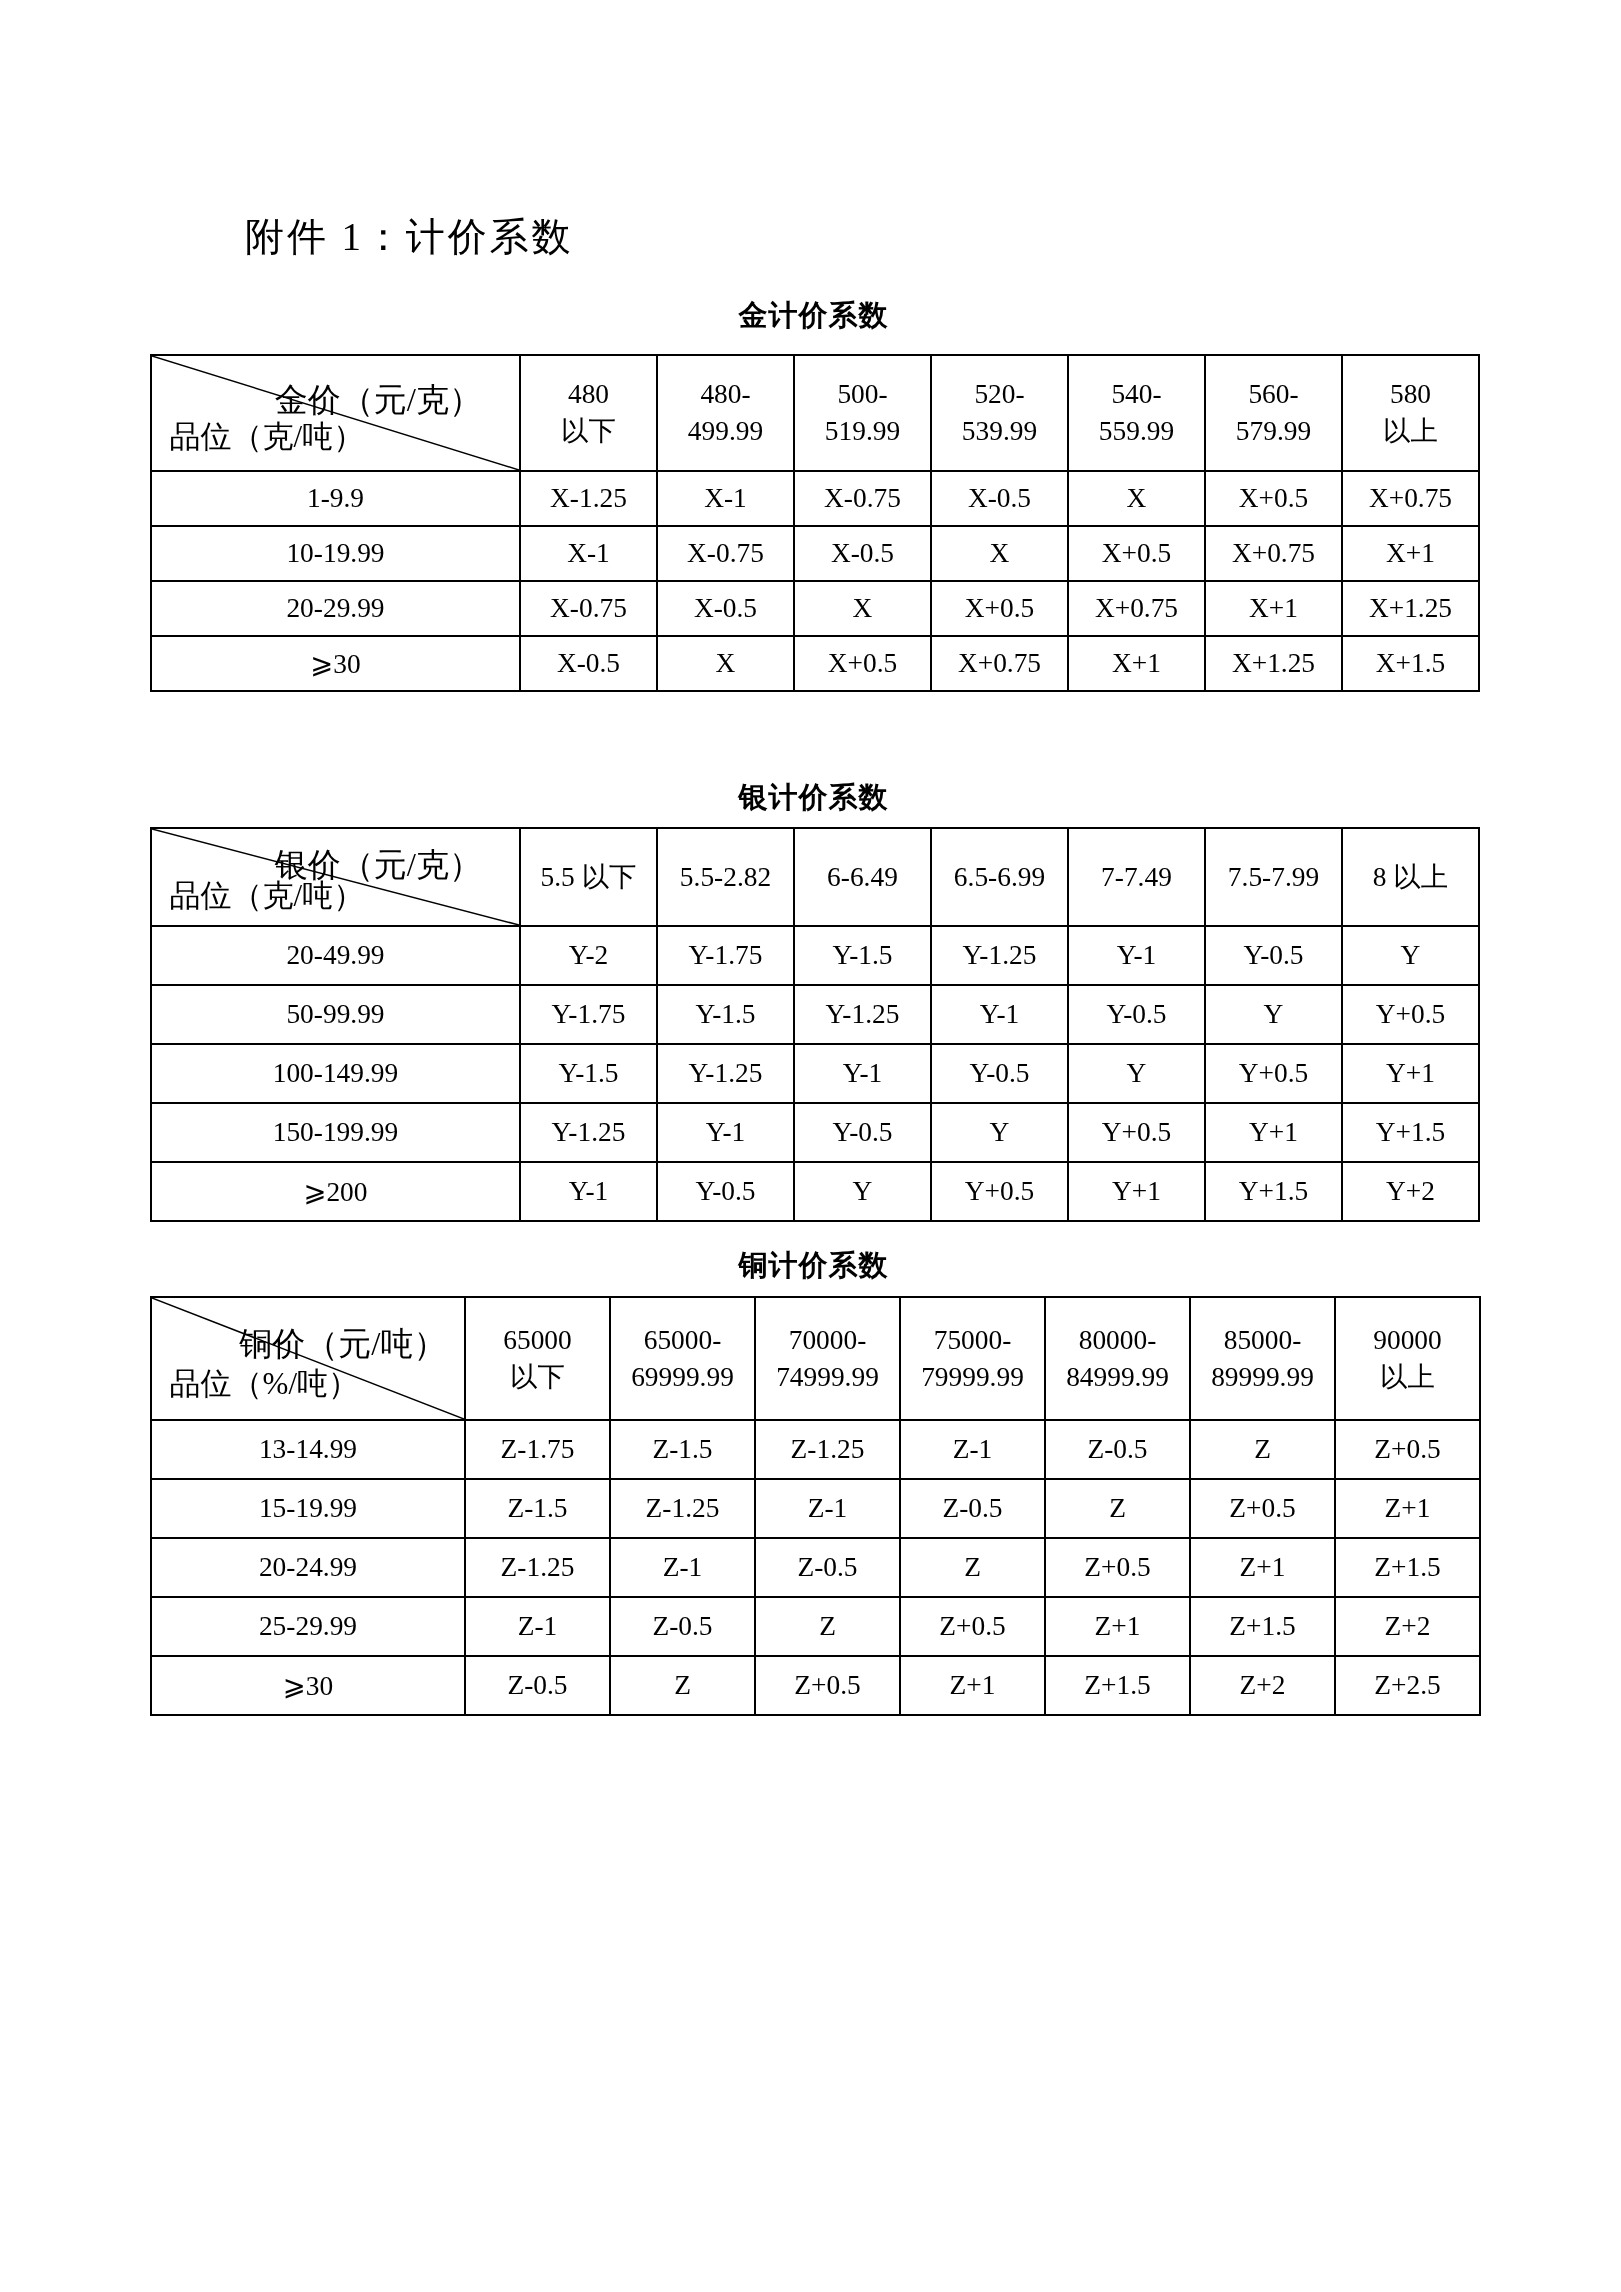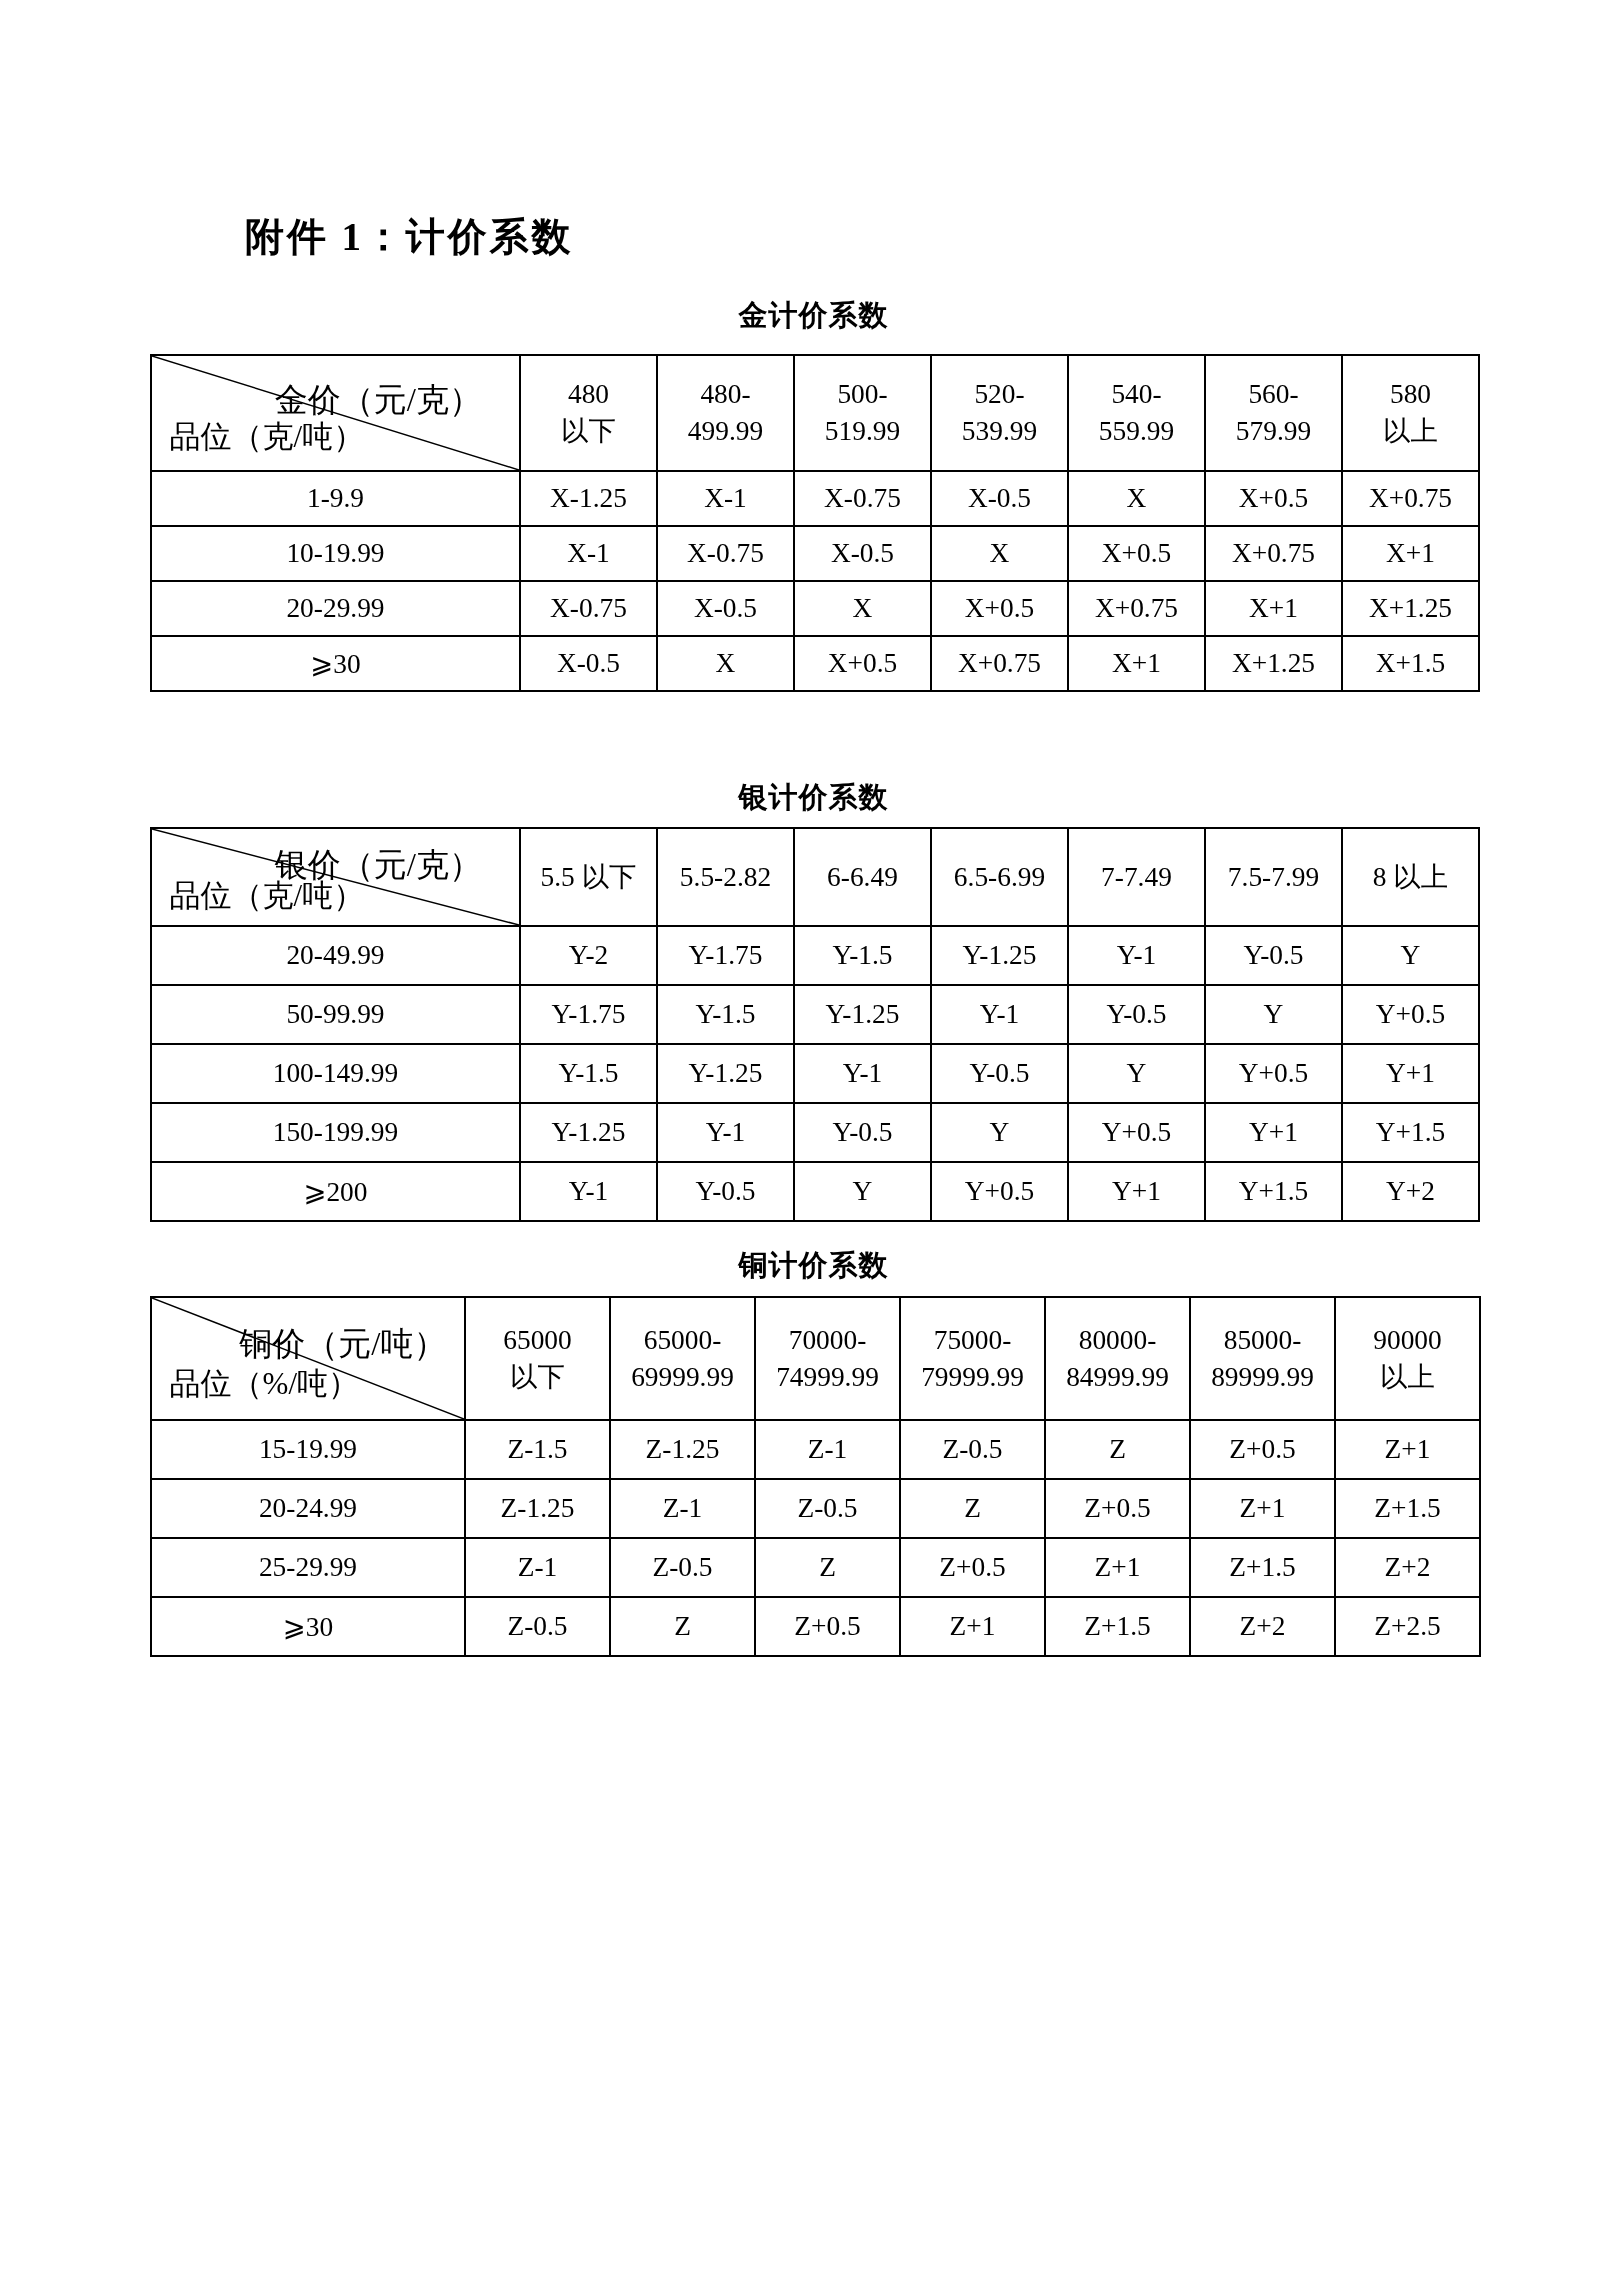--- a/index.html
+++ b/index.html
@@ -4,21 +4,21 @@
 <style>
   html,body{margin:0;padding:0;}
   body{
     width:1621px;height:2293px;background:#ffffff;color:#000;
     font-family:"Liberation Serif","DejaVu Serif","DejaVu Sans",serif;
   }
   .page{position:relative;width:1621px;height:2293px;background:#fff;overflow:hidden;}
 
   .doc-title{
     position:absolute;left:245px;top:210px;
-    font-size:39px;font-weight:bold;letter-spacing:2.9px;white-space:nowrap;
+    font-size:39px;font-weight:normal;letter-spacing:2.9px;white-space:nowrap;
   }
 
   .table-title{
     position:absolute;left:150px;width:1327px;text-align:center;
     font-size:29px;font-weight:bold;letter-spacing:1px;
   }
   .tt0{top:296px}
   .tt1{top:778px}
   .tt2{top:1246px}
 
@@ -260,20 +260,30 @@
             <th class="colhead">80000-
 84999.99</th>
             <th class="colhead">85000-
 89999.99</th>
             <th class="colhead">90000
 以上</th>
           </tr>
         </thead>
         <tbody>
           <tr class="body">
+            <td class="rowlabel">13-14.99</td>
+            <td class="val">Z-1.75</td>
+            <td class="val">Z-1.5</td>
+            <td class="val">Z-1.25</td>
+            <td class="val">Z-1</td>
+            <td class="val">Z-0.5</td>
+            <td class="val">Z</td>
+            <td class="val">Z+0.5</td>
+          </tr>
+          <tr class="body">
             <td class="rowlabel">15-19.99</td>
             <td class="val">Z-1.5</td>
             <td class="val">Z-1.25</td>
             <td class="val">Z-1</td>
             <td class="val">Z-0.5</td>
             <td class="val">Z</td>
             <td class="val">Z+0.5</td>
             <td class="val">Z+1</td>
           </tr>
           <tr class="body">

